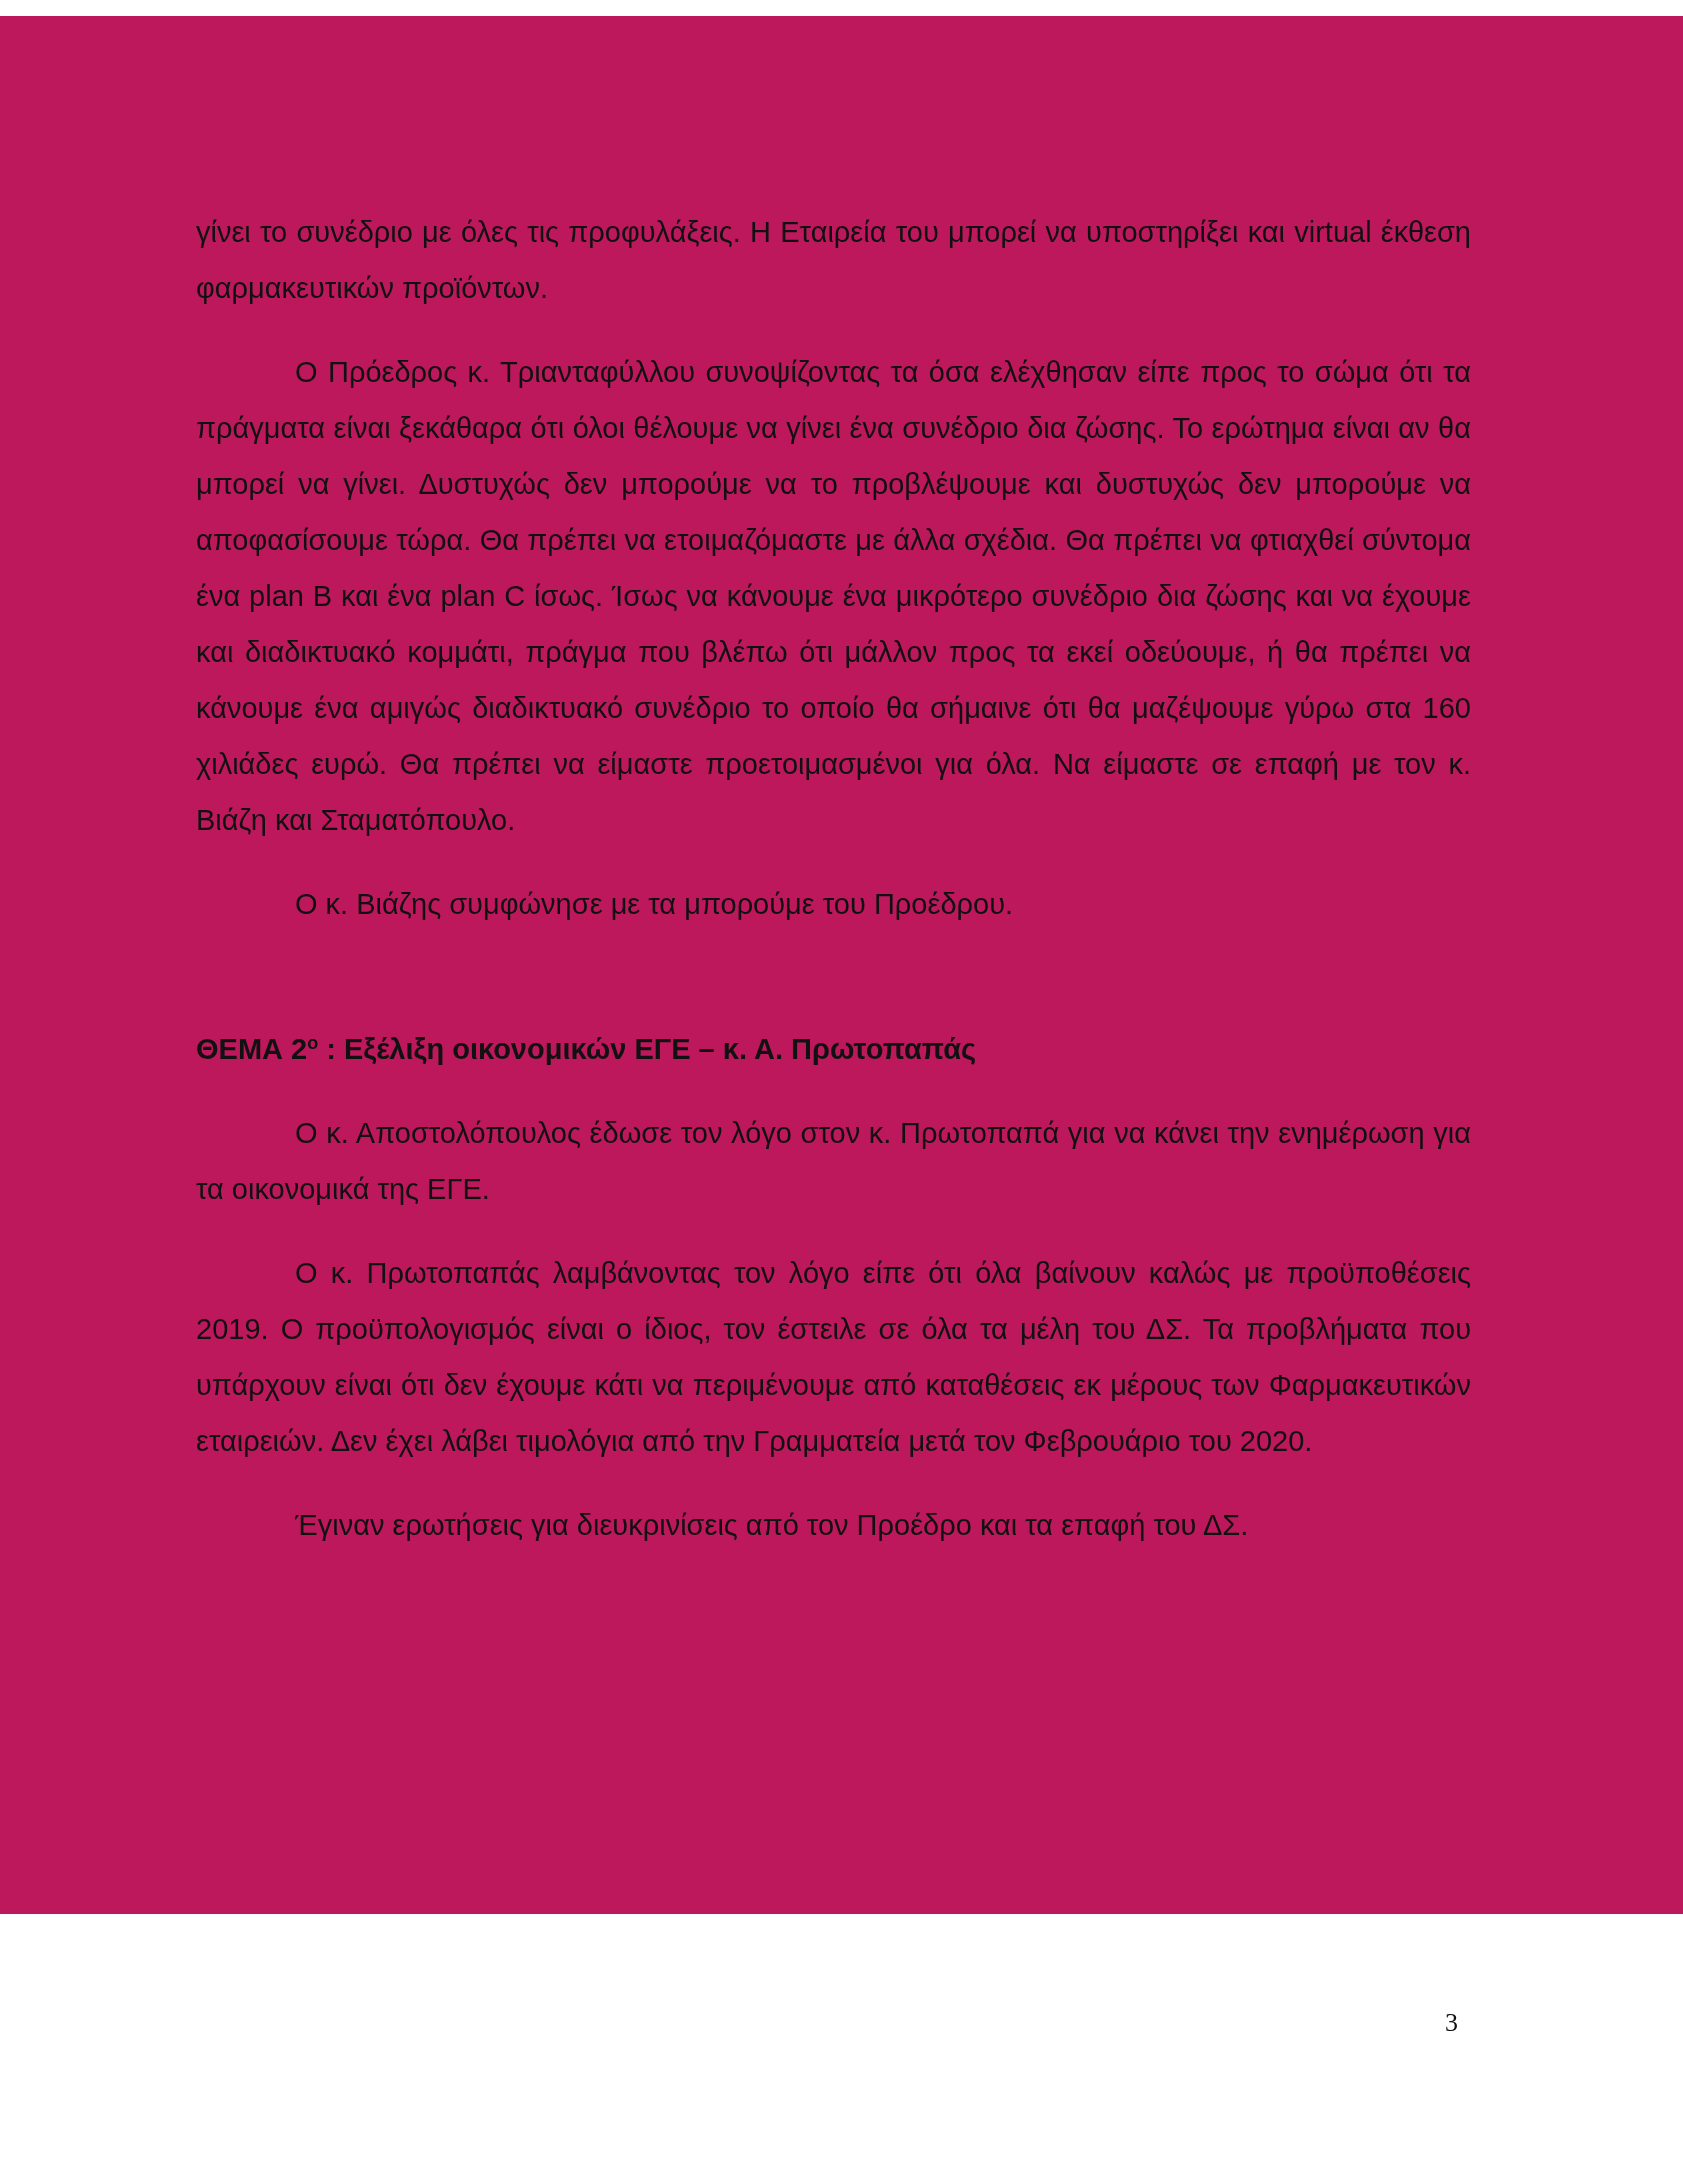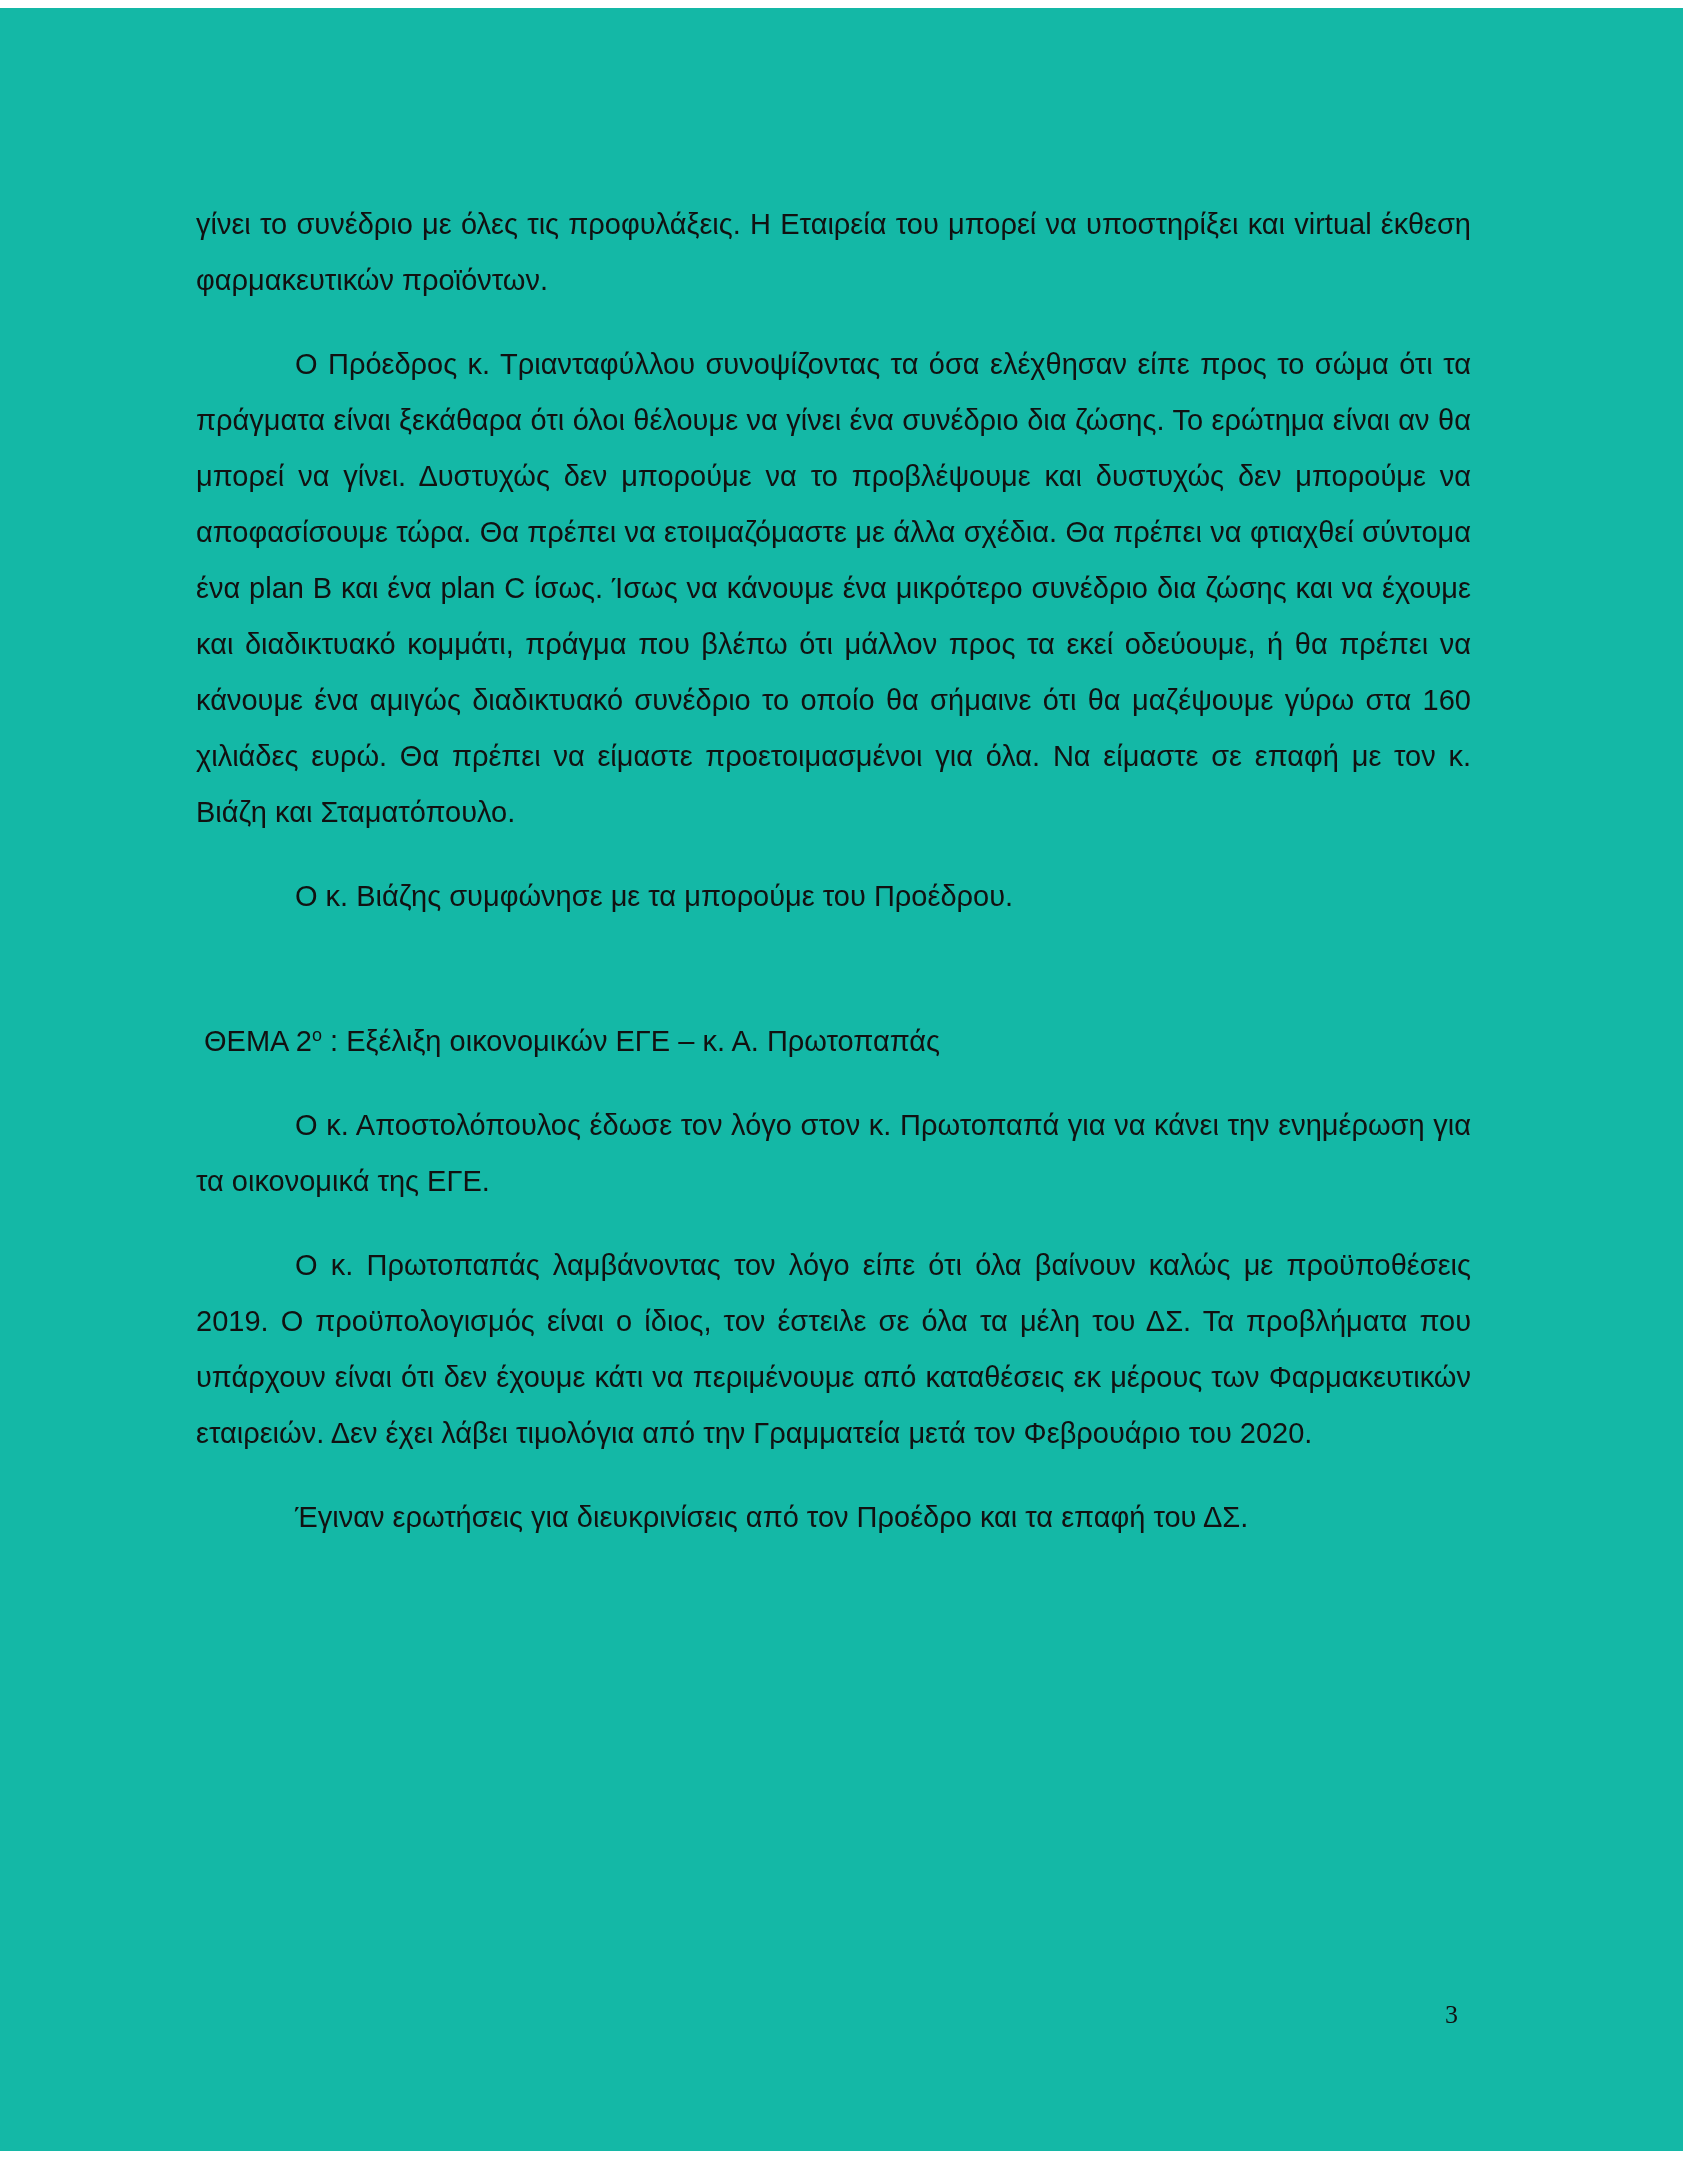--- a/index.html
+++ b/index.html
@@ -8,24 +8,24 @@
       background: #ffffff;
     }
     body {
       width: 1683px;
       height: 2178px;
       position: relative;
       overflow: hidden;
     }
     .page {
       position: absolute;
-      left: 0; top: 8px;
+      left: 0; top: 16px;
       width: 1683px;
-      height: 2143px;
-      background: #14b8a6;
+      height: 1898px;
+      background: #be185d;
     }
     .content {
       position: absolute;
       left: 196px;
       top: 188px;
       width: 1275px;
       font-family: "Liberation Sans", sans-serif;
       font-size: 29px;
       line-height: 56px;
       color: #111111;
@@ -38,22 +38,22 @@
     .para.no-indent {
       text-indent: 0;
     }
     .para.last-line-left {
       text-align-last: left;
     }
     .gap-large {
       height: 61px;
     }
     .heading {
-      margin: 0 0 28px 8px;
-      font-weight: normal;
+      margin: 0 0 28px 0;
+      font-weight: bold;
       font-size: 29px;
       line-height: 56px;
       text-indent: 0;
     }
     .heading sup {
       font-size: 18px;
       vertical-align: 10px;
       line-height: 0;
     }
     .page-number {

